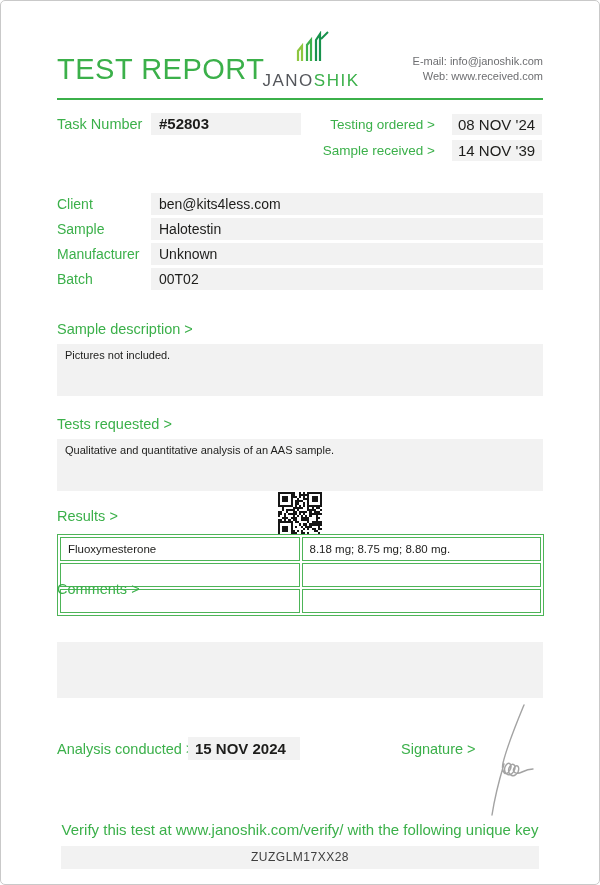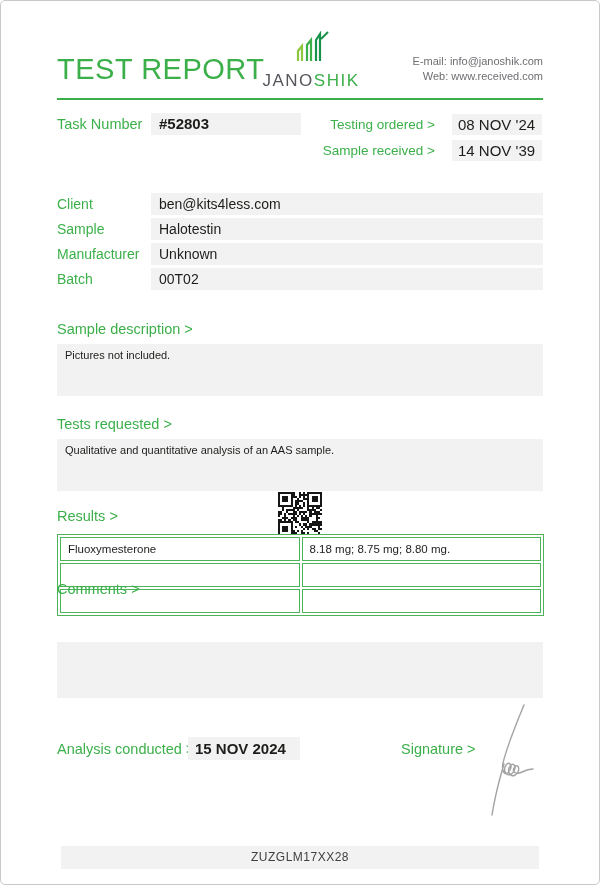--- a/index.html
+++ b/index.html
@@ -402,15 +402,16 @@
   <div class="signature-label">Signature &gt;</div>
   <svg class="signature" width="58" height="116" viewBox="0 0 58 116">
     <path d="M43 3 C36 20 26 44 22 61
              C20 71 25 75 29 68 C32 62 27 58 24 65
              C22 72 29 76 33 69 C36 63 31 59 28 66
              C26 73 33 77 37 70 C39 65 36 61 33 66
              C31 70 35 73 41 70 C45 68 49 67 52 67
              M23 62 C17 82 13 100 11 113" fill="none" stroke="#a3a3a3" stroke-width="1.4" stroke-linecap="round"></path>
   </svg>
 
+  <div class="verify">Verify this test at www.janoshik.com/verify/ with the following unique key</div>
   <div class="key-box">ZUZGLM17XX28</div>
 
 </div>
 
 </body></html>

